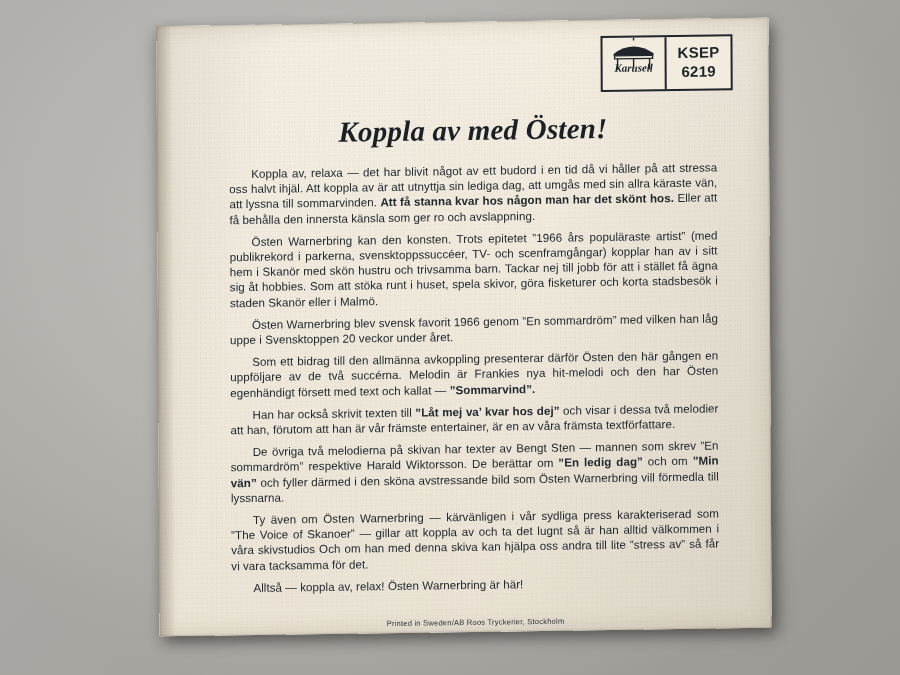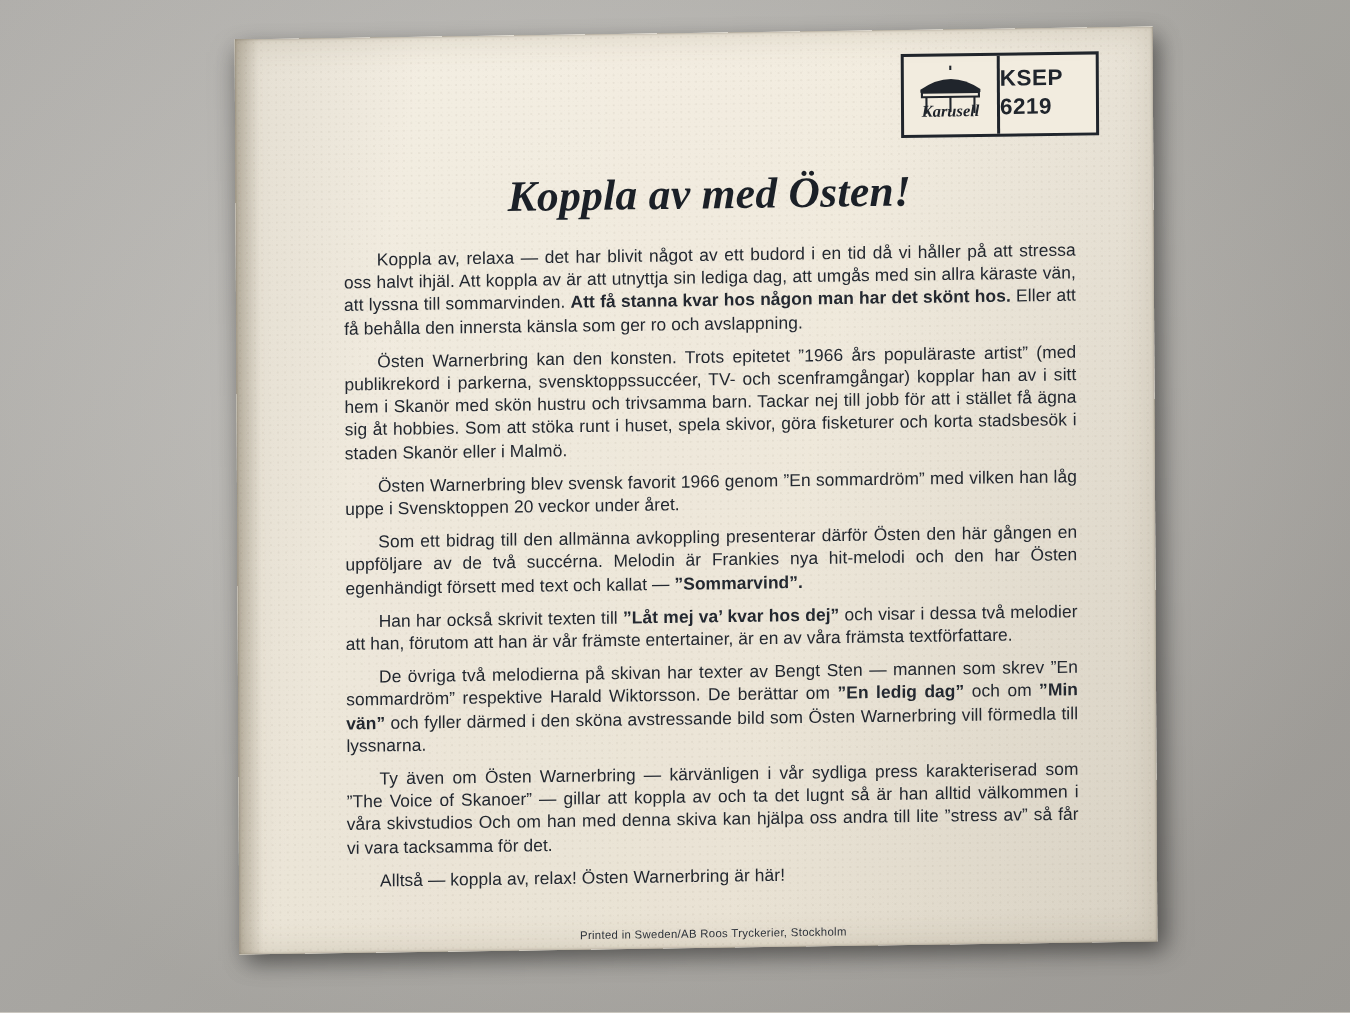--- a/index.html
+++ b/index.html
@@ -82,36 +82,36 @@
     height: 52px;
     border: 2px solid #20252c;
     display: flex;
     align-items: stretch;
     background: #f2ecdf;
   }
   .logo-cell {
     width: 62px;
     border-right: 2px solid #20252c;
     display: flex;
-    align-items: center;
+    align-items: flex-start;
     justify-content: center;
     position: relative;
   }
   .carousel {
     position: relative;
     width: 52px;
     height: 40px;
     color: #20252c;
   }
   .carousel svg { display: block; }
   .cat-cell {
     flex: 1;
     display: flex;
     flex-direction: column;
-    align-items: flex-start;
+    align-items: center;
     justify-content: center;
     color: #20252c;
     font-family: "Liberation Sans", sans-serif;
     font-weight: bold;
     font-size: 15px;
     line-height: 1.25;
     letter-spacing: 0.3px;
     border-radius: 17px;
   }
 

